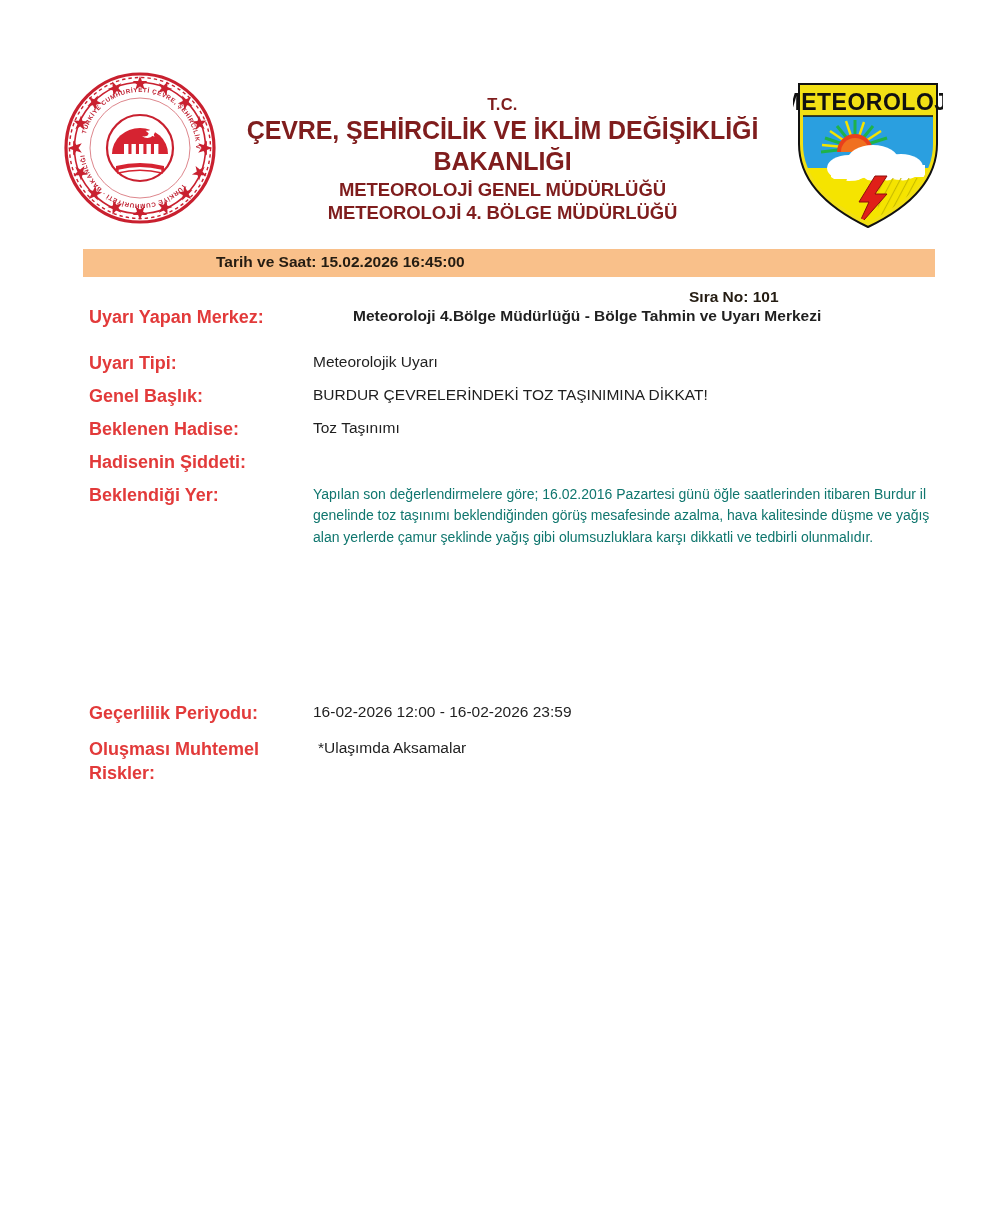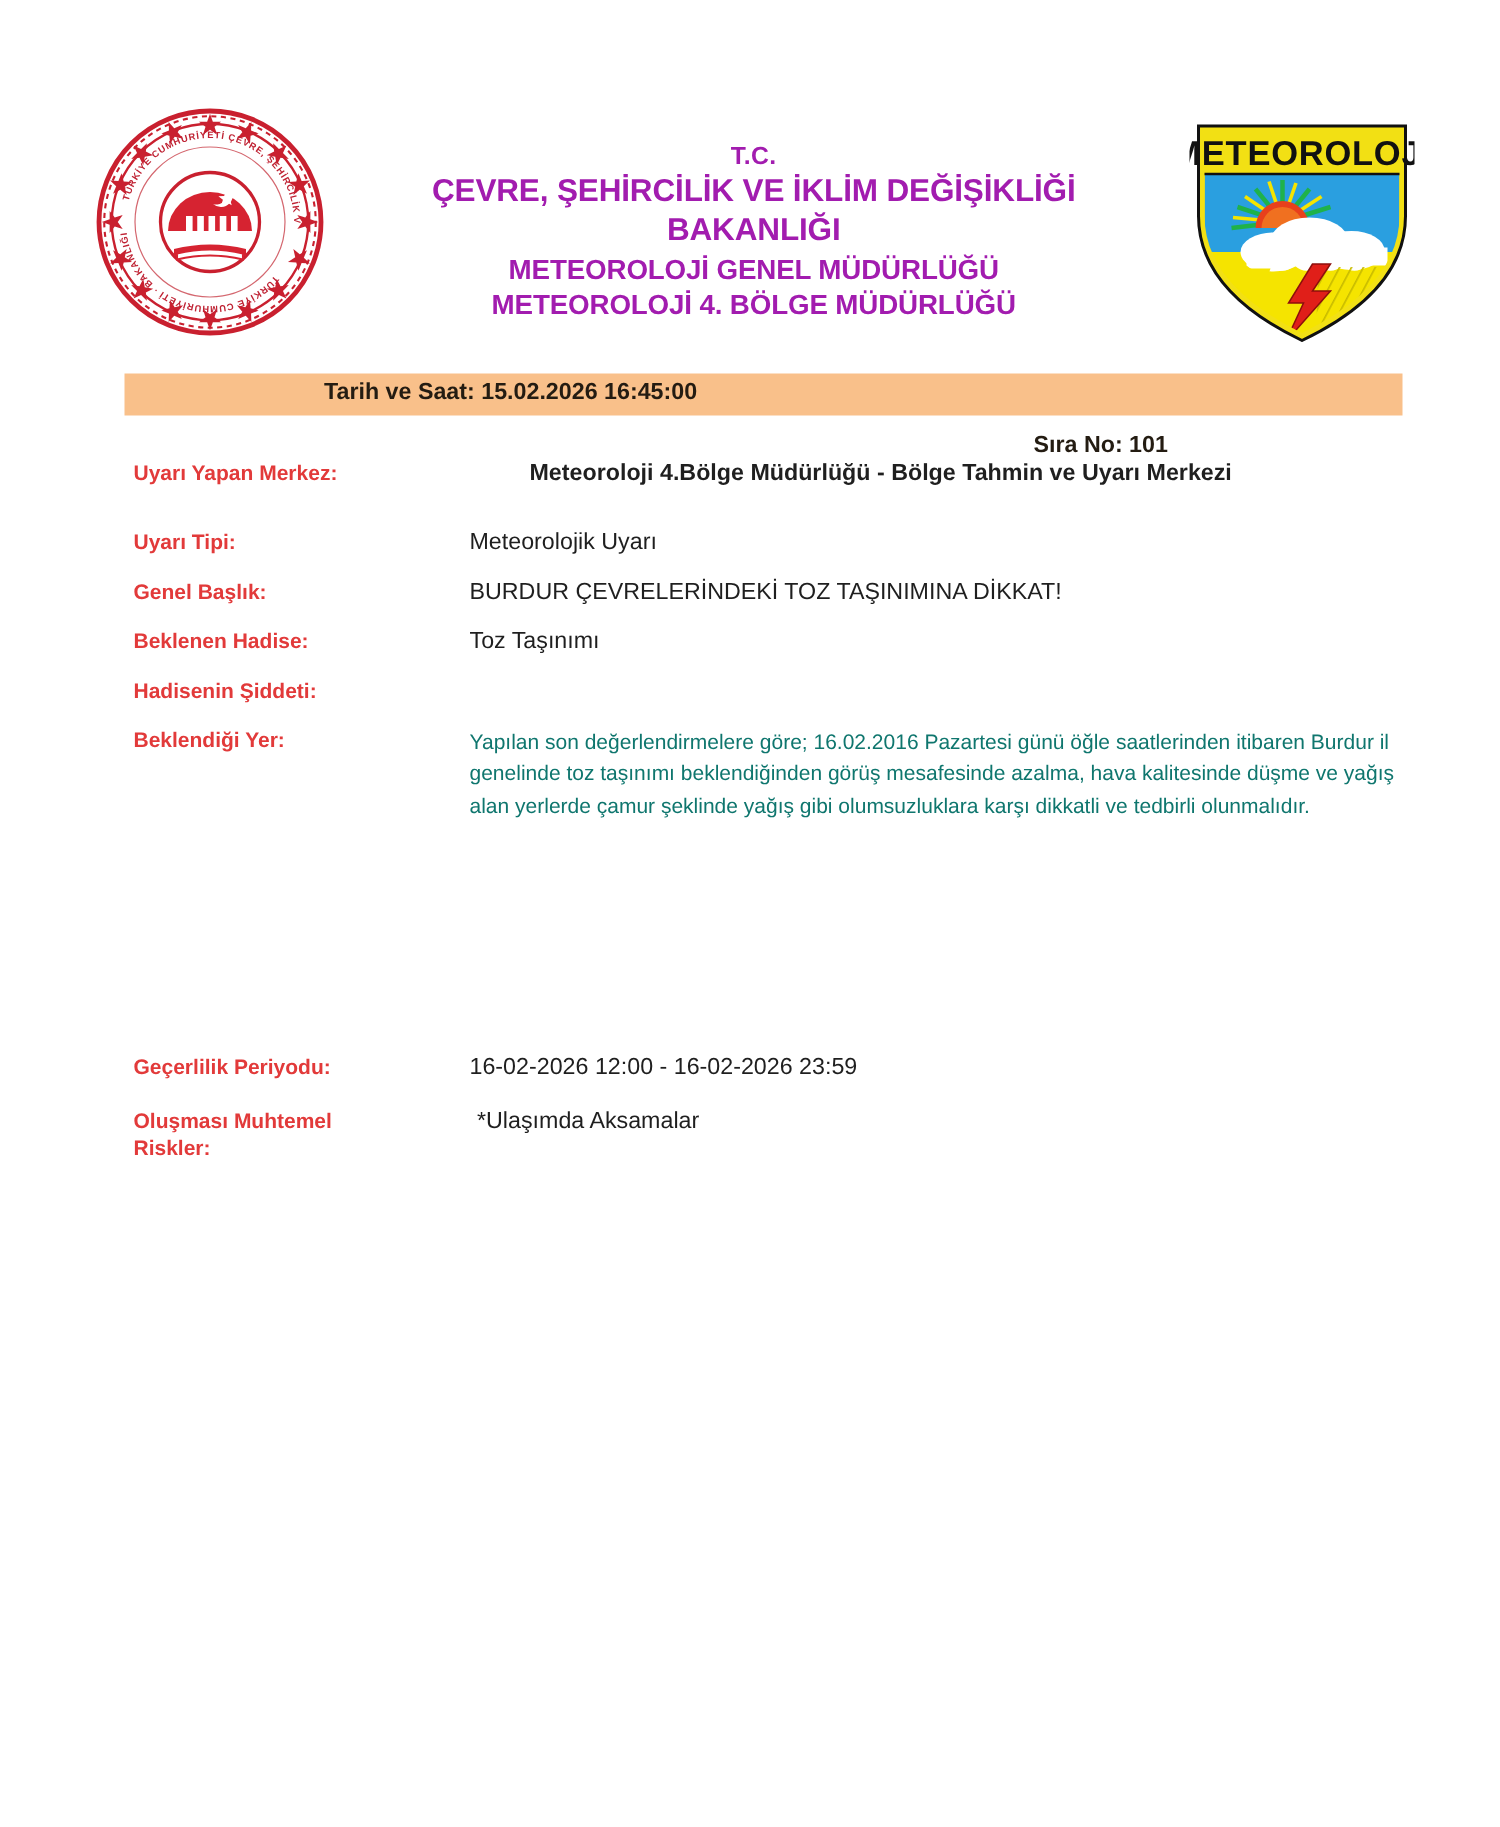--- a/index.html
+++ b/index.html
@@ -32,30 +32,30 @@
     width: 156px;
     height: 156px;
   }
 
   .header-titles {
     position: absolute;
     left: 230px;
     top: 28px;
     width: 545px;
     text-align: center;
-    color: #a21caf;
+    color: #7f1d1d;
     font-weight: bold;
     line-height: 1.26;
   }
   .header-titles .line-tc {
     font-size: 16.5px;
     letter-spacing: 0.3px;
   }
   .header-titles .line-main {
-    font-size: 21px;
+    font-size: 25px;
     letter-spacing: -0.1px;
   }
   .header-titles .line-sub {
     font-size: 18.5px;
     letter-spacing: -0.1px;
   }
 
   .meteo-logo {
     position: absolute;
     left: 793px;
@@ -101,21 +101,21 @@
   .row {
     position: relative;
     width: 1000px;
   }
   .label {
     position: absolute;
     left: 89px;
     width: 215px;
     color: #e23a3a;
     font-weight: bold;
-    font-size: 14px;
+    font-size: 18px;
     line-height: 1.32;
   }
   .value {
     position: absolute;
     left: 313px;
     width: 632px;
     color: #1f1f1f;
     font-size: 15.5px;
     line-height: 1.33;
   }

